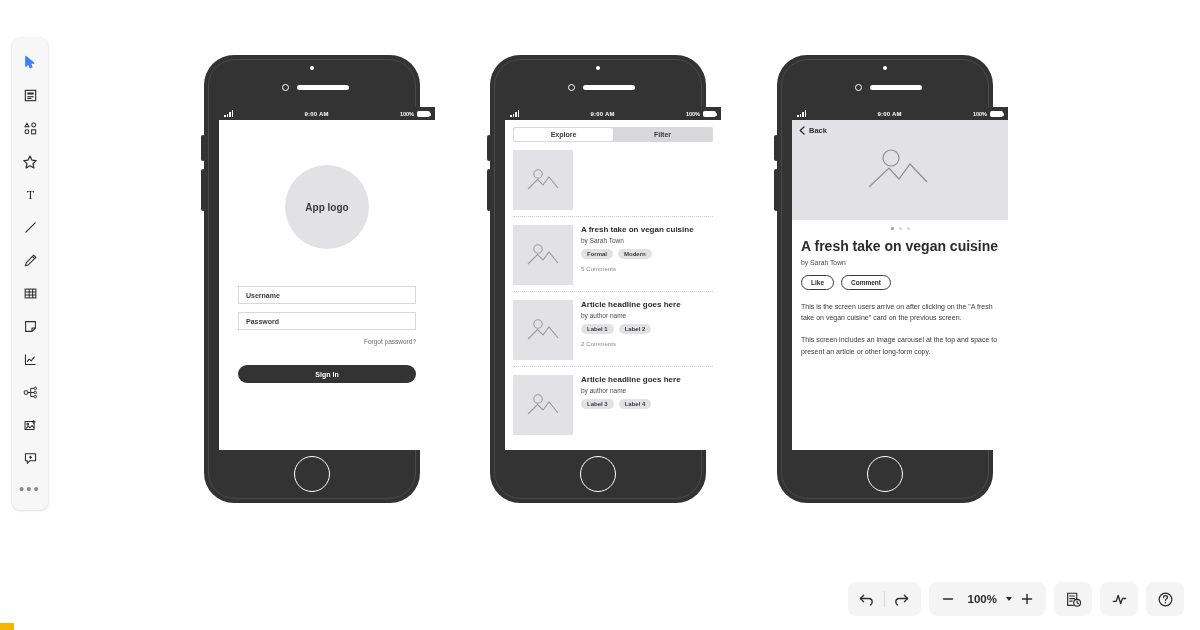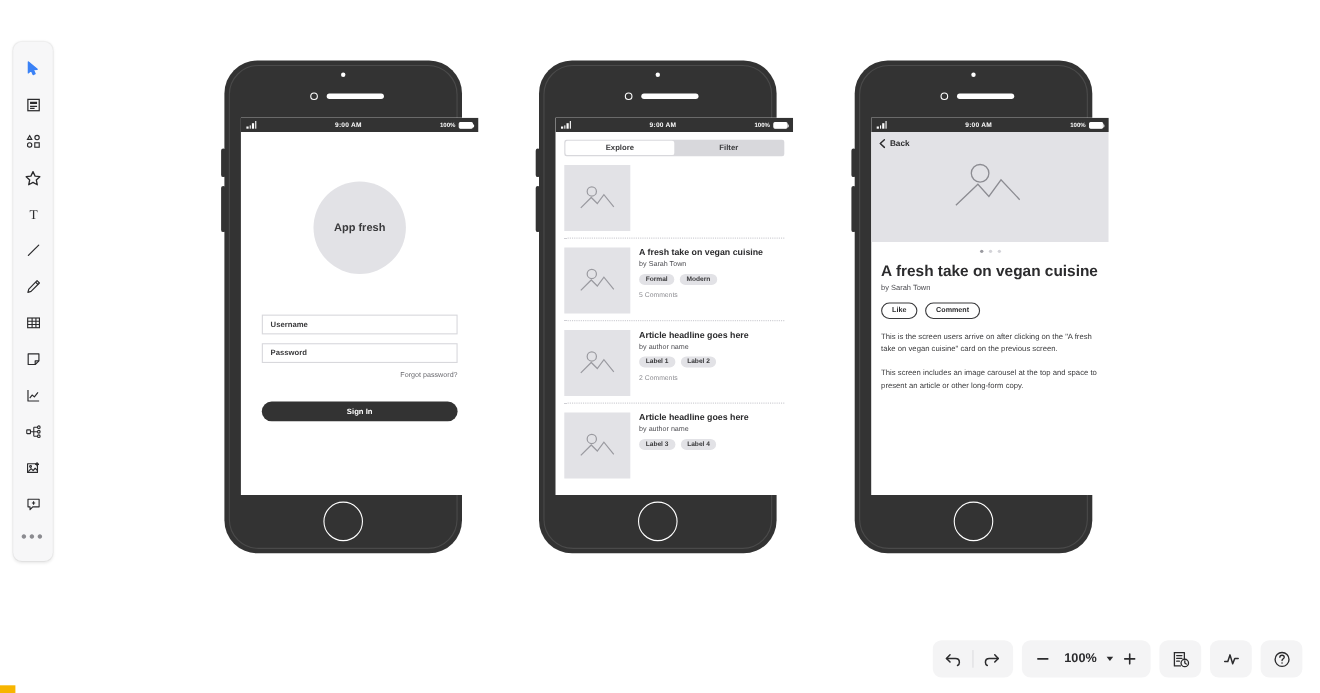--- a/index.html
+++ b/index.html
@@ -317,21 +317,21 @@
                 </span>
             </div>
             <div class="sb-time">9:00 AM</div>
             <div class="sb-right">
               <span style="font-size:5.5px;font-weight:bold;">100%</span>
               <span class="batt"></span>
             </div>
           </div>
 
           <div class="screen-body">
-            <div class="logo-circle">App fresh</div>
+            <div class="logo-circle">App logo</div>
             <div class="form">
               <div class="field">Username</div>
               <div class="field">Password</div>
               <div class="forgot">Forgot password?</div>
             </div>
             <div class="signin">Sign In</div>
           </div>
         </div>
       </div>
     </div>

